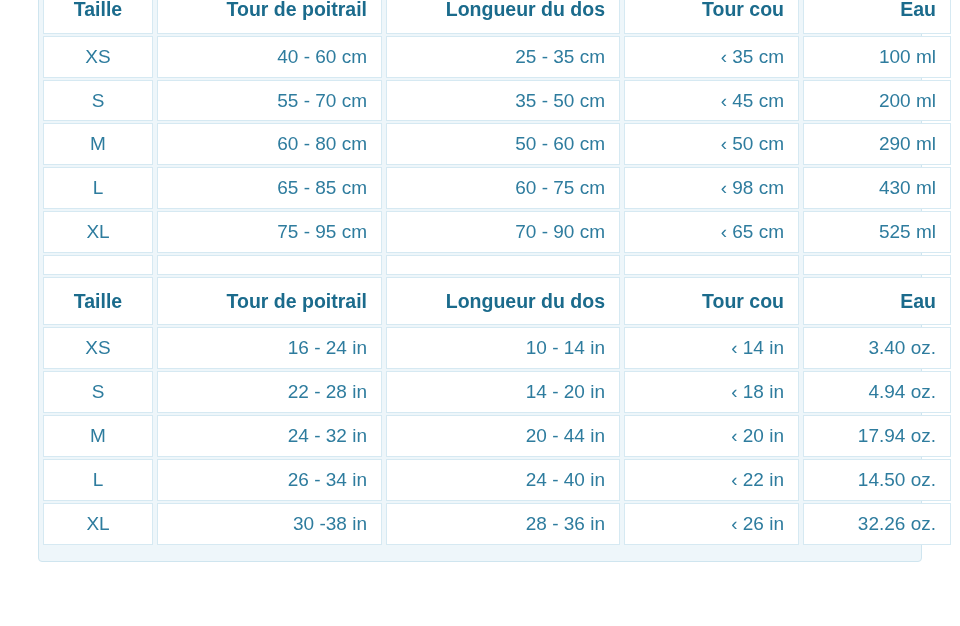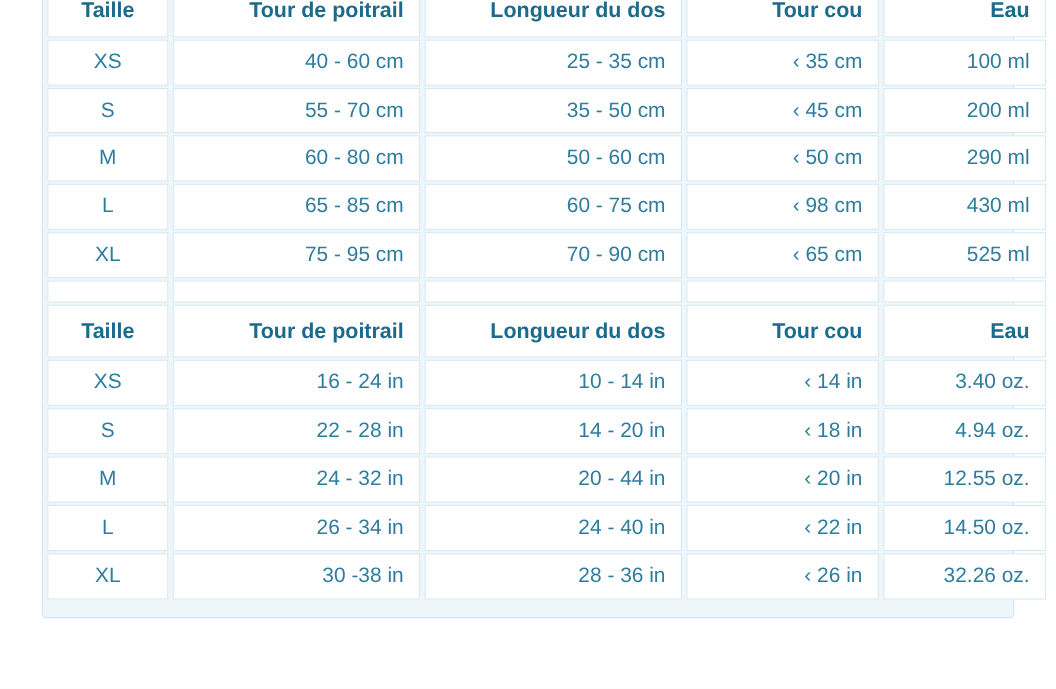--- a/index.html
+++ b/index.html
@@ -157,21 +157,21 @@
           <td class="val-cell">22 - 28 in</td>
           <td class="val-cell">14 - 20 in</td>
           <td class="val-cell">‹ 18 in</td>
           <td class="val-cell">4.94 oz.</td>
         </tr>
         <tr>
           <td class="size-cell">M</td>
           <td class="val-cell">24 - 32 in</td>
           <td class="val-cell">20 - 44 in</td>
           <td class="val-cell">‹ 20 in</td>
-          <td class="val-cell">12.55 oz.</td>
+          <td class="val-cell">17.94 oz.</td>
         </tr>
         <tr>
           <td class="size-cell">L</td>
           <td class="val-cell">26 - 34 in</td>
           <td class="val-cell">24 - 40 in</td>
           <td class="val-cell">‹ 22 in</td>
           <td class="val-cell">14.50 oz.</td>
         </tr>
         <tr>
           <td class="size-cell">XL</td>

